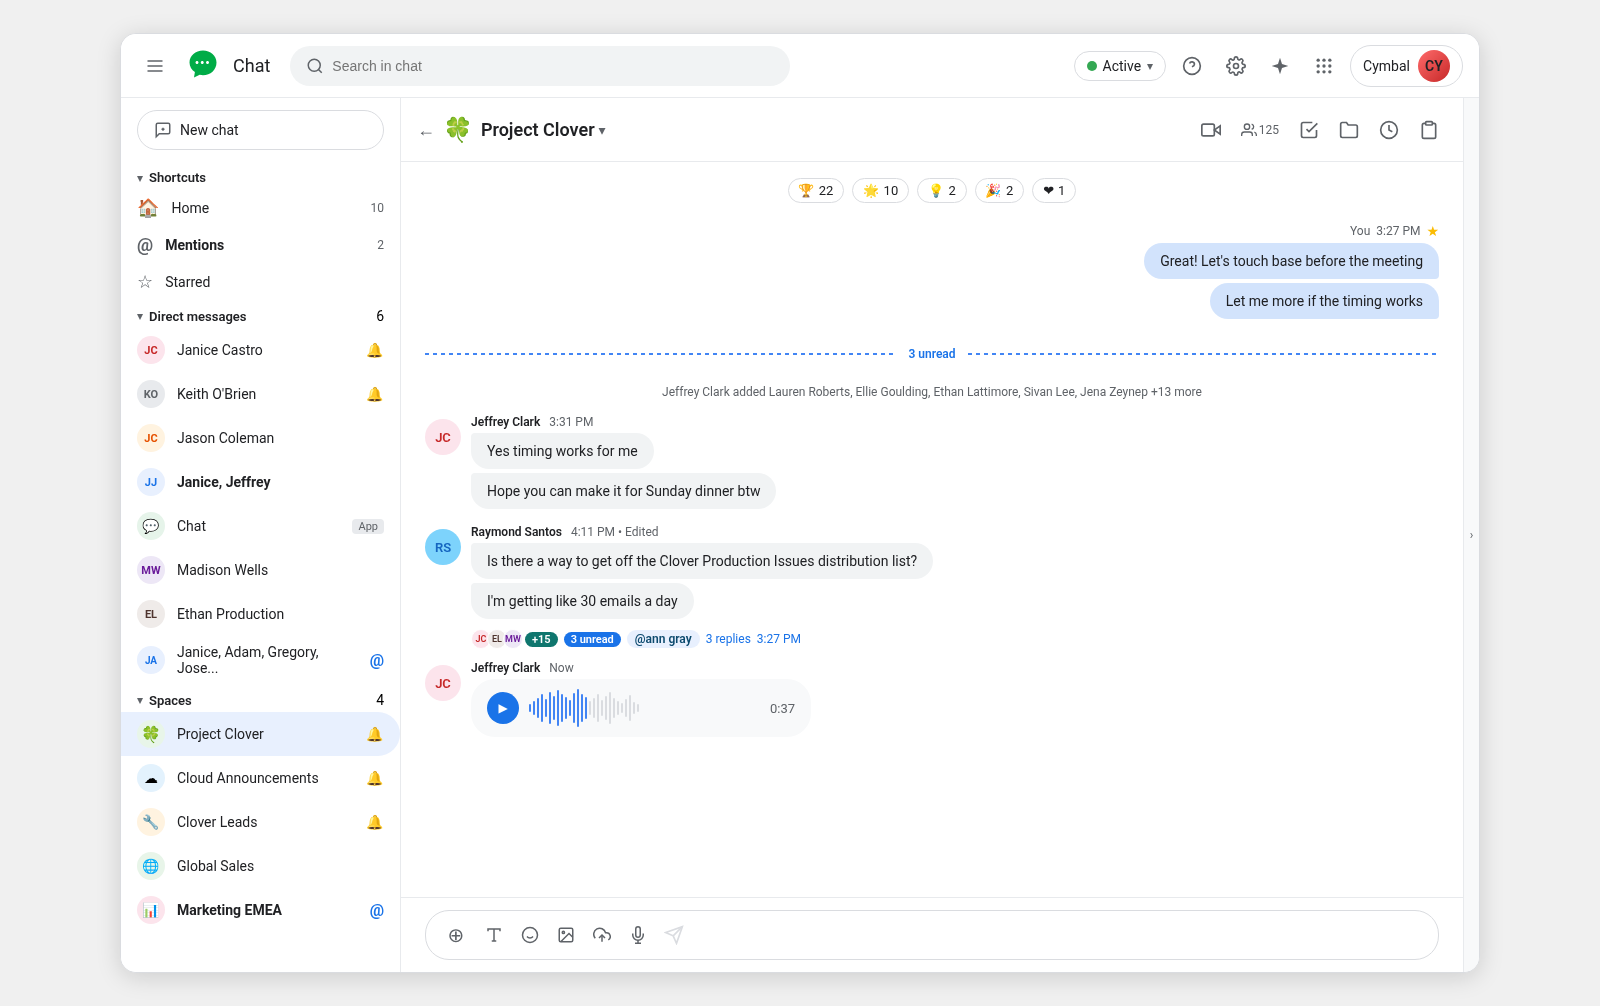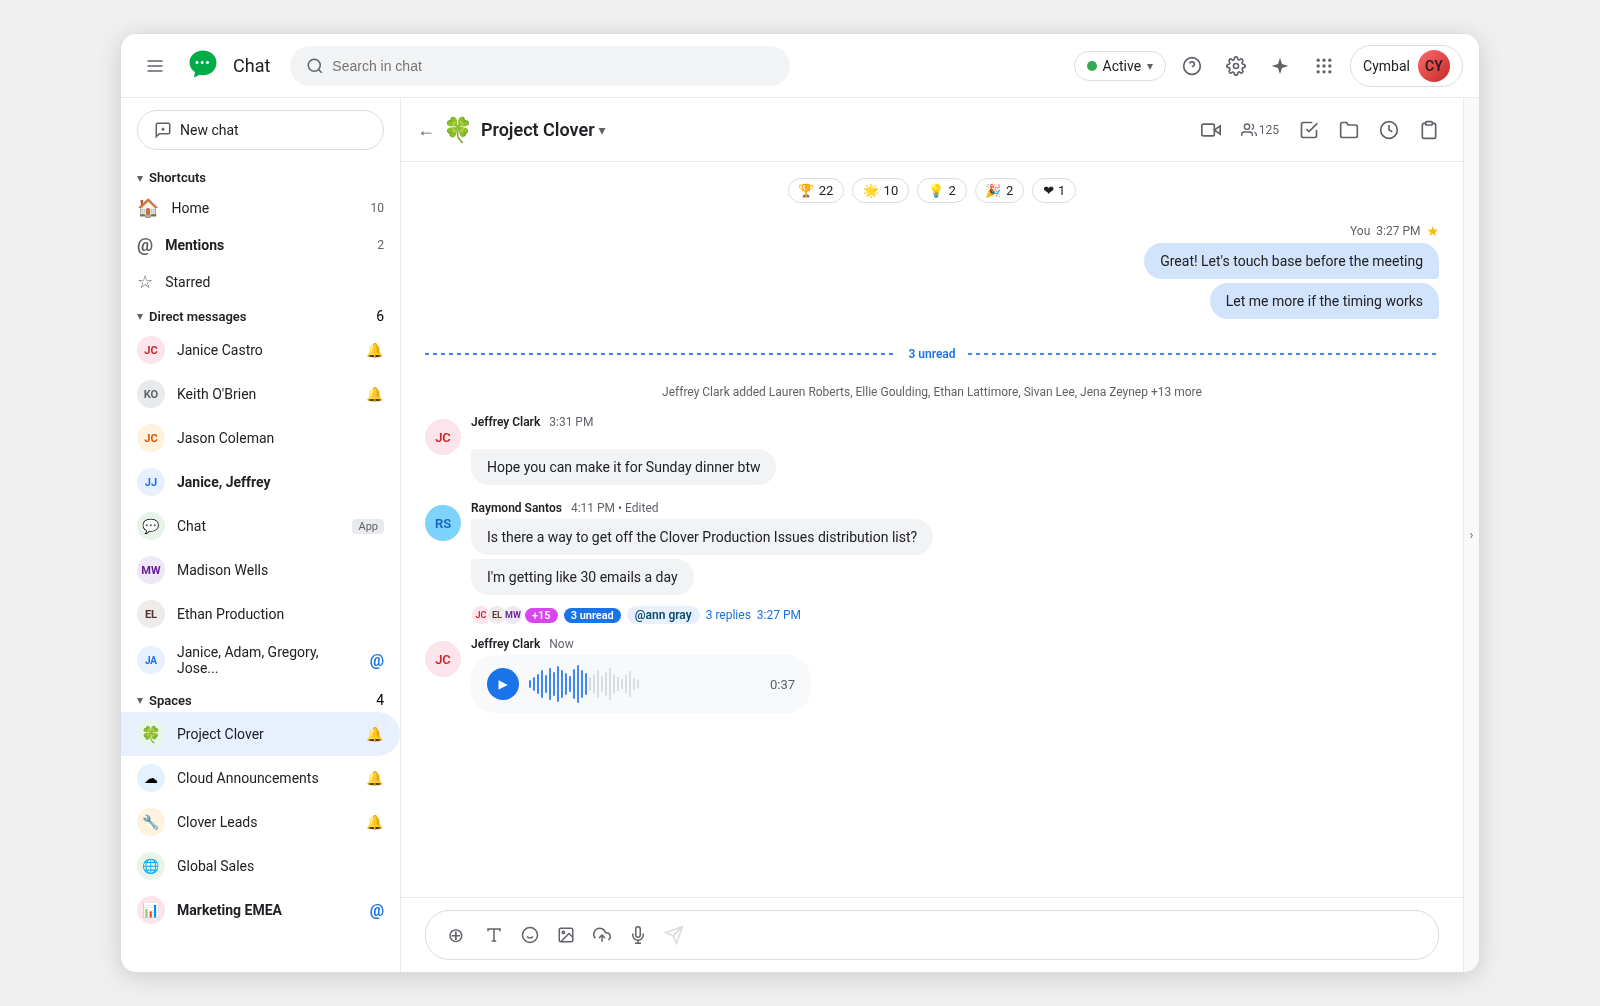--- a/index.html
+++ b/index.html
@@ -424,21 +424,21 @@
       border-radius: 50%;
       background: #e8eaed;
       border: 1px solid #fff;
       margin-right: -4px;
       font-size: 9px;
       display: flex; align-items: center; justify-content: center;
       color: #5f6368;
       font-weight: 600;
     }
     .thread-count-badge {
-      background: #d946ef;
+      background: #0f766e;
       color: #fff;
       border-radius: 10px;
       padding: 1px 7px;
       font-size: 11px;
       font-weight: 600;
     }
     .mention-tag {
       background: #e8f0fe;
       color: #0c4a6e;
       border-radius: 12px;
@@ -830,20 +830,21 @@
           Jeffrey Clark added Lauren Roberts, Ellie Goulding, Ethan Lattimore, Sivan Lee, Jena Zeynep +13 more
         </div>
 
         <div class="msg-received">
           <div class="msg-avatar jeffrey">JC</div>
           <div class="msg-content">
             <div class="msg-meta">
               <span class="sender-name">Jeffrey Clark</span>
               <span>3:31 PM</span>
             </div>
+            <div class="msg-bubble">Yes timing works for me</div>
             <br>
             <div class="msg-bubble">Hope you can make it for Sunday dinner btw</div>
           </div>
         </div>
 
         <div class="msg-received">
           <div class="msg-avatar raymond">RS</div>
           <div class="msg-content">
             <div class="msg-meta">
               <span class="sender-name">Raymond Santos</span>

